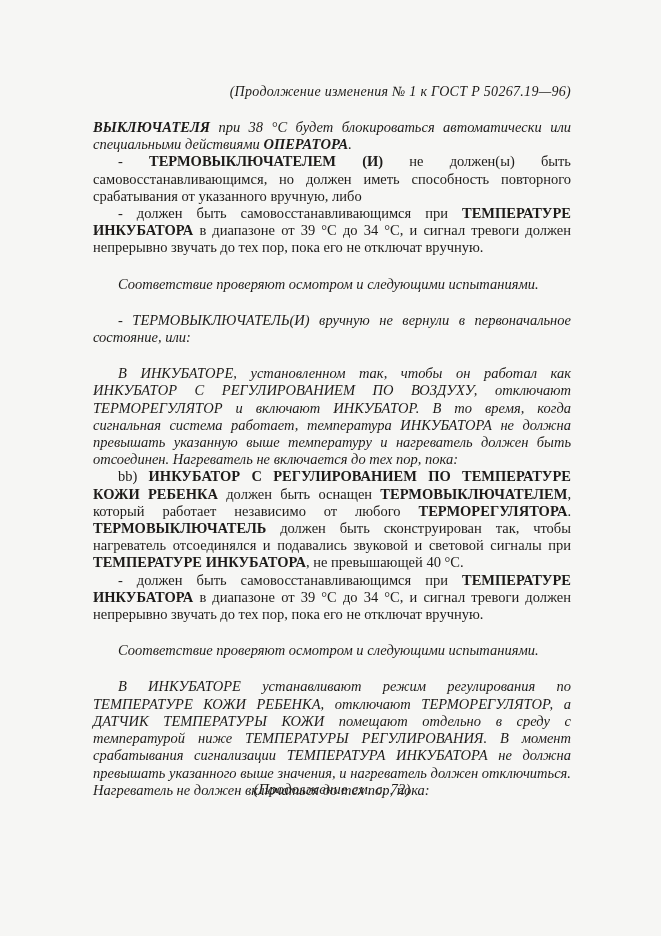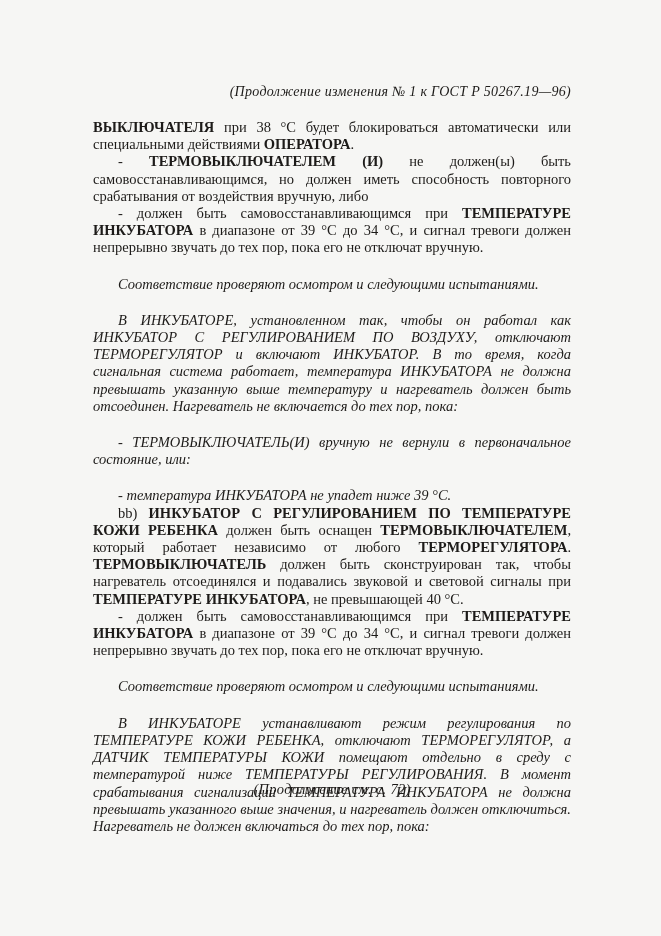--- a/index.html
+++ b/index.html
@@ -37,20 +37,21 @@
     font-size: 14.5px;
     line-height: 17.2px;
     text-align: justify;
   }
   .para {
     margin: 0;
     text-indent: 25px;
   }
   .para.noindent {
     text-indent: 0;
+    font-style: italic;
   }
   .para.italic {
     font-style: italic;
     margin-top: 19px;
   }
   .bold {
     font-weight: bold;
   }
   .page-footer {
     position: absolute;
@@ -64,26 +65,25 @@
   }
 </style>
 </head>
 <body style="background: rgb(246, 246, 244); color: rgb(29, 27, 25);">
 
 <div class="page">
   <div class="content">
     <div class="running-header">(Продолжение изменения № 1 к ГОСТ Р 50267.19—96)</div>
     <div class="doc-body" id="doc-body">
         <p class="para noindent"><span class="bold">ВЫКЛЮЧАТЕЛЯ</span><span> при 38 °С будет блокироваться автоматически или специальными действиями </span><span class="bold">ОПЕРАТОРА</span><span>.</span></p>
-        <p class="para"><span>- </span><span class="bold">ТЕРМОВЫКЛЮЧАТЕЛЕМ (И)</span><span> не должен(ы) быть самовосстанавливающимся, но должен иметь способность повторного срабатывания от воздействия вручную, либо</span></p>
+        <p class="para"><span>- </span><span class="bold">ТЕРМОВЫКЛЮЧАТЕЛЕМ (И)</span><span> не должен(ы) быть самовосстанавливающимся, но должен иметь способность повторного срабатывания от указанного вручную, либо</span></p>
         <p class="para"><span>- должен быть самовосстанавливающимся при </span><span class="bold">ТЕМПЕРАТУРЕ ИНКУБАТОРА</span><span> в диапазоне от 39 °С до 34 °С, и сигнал тревоги должен непрерывно звучать до тех пор, пока его не отключат вручную.</span></p>
         <p class="para italic"><span>Соответствие проверяют осмотром и следующими испытаниями.</span></p>
+        <p class="para italic"><span>- ТЕРМОВЫКЛЮЧАТЕЛЬ(И) вручную не вернули в первоначальное состояние, или:</span></p>
         <p class="para italic"><span>В ИНКУБАТОРЕ, установленном так, чтобы он работал как ИНКУБАТОР С РЕГУЛИРОВАНИЕМ ПО ВОЗДУХУ, отключают ТЕРМОРЕГУЛЯТОР и включают ИНКУБАТОР. В то время, когда сигнальная система работает, температура ИНКУБАТОРА не должна превышать указанную выше температуру и нагреватель должен быть отсоединен. Нагреватель не включается до тех пор, пока:</span></p>
-        <p class="para italic"><span>- ТЕРМОВЫКЛЮЧАТЕЛЬ(И) вручную не вернули в первоначальное состояние, или:</span></p>
-        <p class="para italic"><span>- температура ИНКУБАТОРА не упадет ниже 39 °С.</span></p>
         <p class="para"><span>bb) </span><span class="bold">ИНКУБАТОР С РЕГУЛИРОВАНИЕМ ПО ТЕМПЕРАТУРЕ КОЖИ РЕБЕНКА</span><span> должен быть оснащен </span><span class="bold">ТЕРМОВЫКЛЮЧАТЕЛЕМ</span><span>, который работает независимо от любого </span><span class="bold">ТЕРМОРЕГУЛЯТОРА</span><span>. </span><span class="bold">ТЕРМОВЫКЛЮЧАТЕЛЬ</span><span> должен быть сконструирован так, чтобы нагреватель отсоединялся и подавались звуковой и световой сигналы при </span><span class="bold">ТЕМПЕРАТУРЕ ИНКУБАТОРА</span><span>, не превышающей 40 °С.</span></p>
         <p class="para"><span>- должен быть самовосстанавливающимся при </span><span class="bold">ТЕМПЕРАТУРЕ ИНКУБАТОРА</span><span> в диапазоне от 39 °С до 34 °С, и сигнал тревоги должен непрерывно звучать до тех пор, пока его не отключат вручную.</span></p>
         <p class="para italic"><span>Соответствие проверяют осмотром и следующими испытаниями.</span></p>
         <p class="para italic"><span>В ИНКУБАТОРЕ устанавливают режим регулирования по ТЕМПЕРАТУРЕ КОЖИ РЕБЕНКА, отключают ТЕРМОРЕГУЛЯТОР, а ДАТЧИК ТЕМПЕРАТУРЫ КОЖИ помещают отдельно в среду с температурой ниже ТЕМПЕРАТУРЫ РЕГУЛИРОВАНИЯ. В момент срабатывания сигнализации ТЕМПЕРАТУРА ИНКУБАТОРА не должна превышать указанного выше значения, и нагреватель должен отключиться. Нагреватель не должен включаться до тех пор, пока:</span></p>
       </div>
   </div>
   <div class="page-footer">(Продолжение см. с. 72)</div>
 </div>
 
 </body></html>

